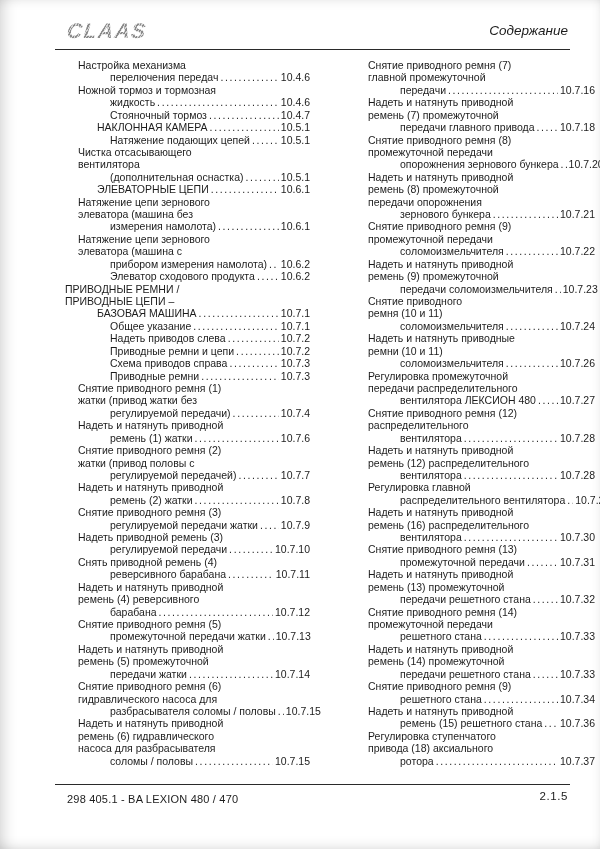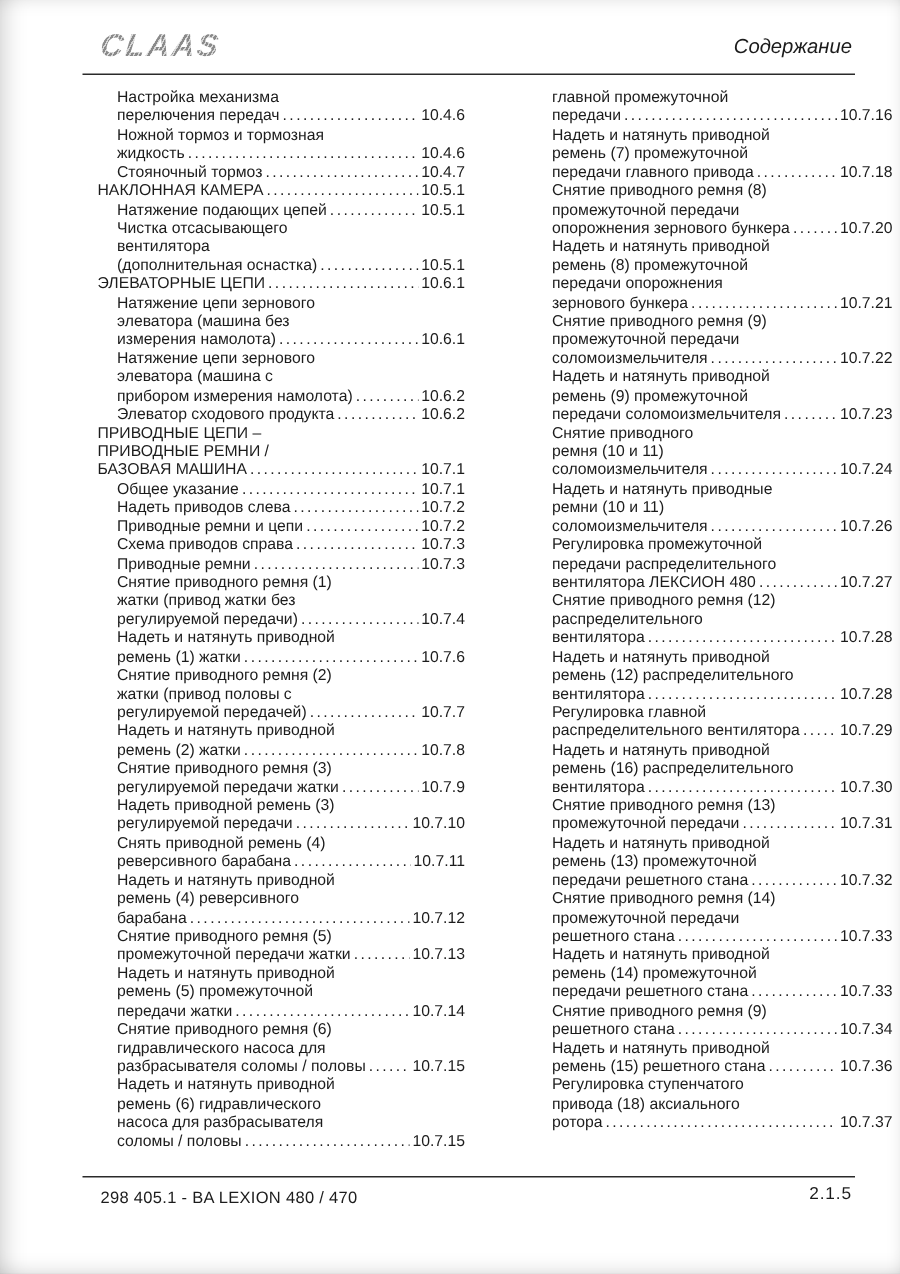--- a/index.html
+++ b/index.html
@@ -49,21 +49,21 @@
     position:absolute; left:65px; top:59px; width:505px;
     display:flex;
     gap:25px;
   }
   .col { font-size:10.5px; line-height:12.42px; }
   .col-left  { width:245px; margin-right:20px; }
   .col-right { width:240px; }
 
   .entry.sub .line { padding-left:13px; }
   .line { white-space:nowrap; }
-  .line.last { display:flex; align-items:flex-start; }
+  .line.last { display:flex; align-items:flex-start;margin-left:32px; }
   .line .txt { flex:0 0 auto; white-space:pre; }
   .leader {
     flex:1 1 auto; overflow:hidden; white-space:nowrap;
     margin:0 2px; min-width:6px;
   }
   .leader::after {
     content:"...................................................................";
     letter-spacing:1.6px;
     color:#1c1c1c;
   }
@@ -162,22 +162,22 @@
           </div>
         </div>
         <div class="entry sub">
           <div class="line last">
             <span class="txt">Элеватор сходового продукта</span>
             <span class="leader"></span>
             <span class="pagenum">10.6.2</span>
           </div>
         </div>
         <div class="entry section">
+          <div class="line"><span class="txt">ПРИВОДНЫЕ РЕМНИ /</span></div>
           <div class="line"><span class="txt">ПРИВОДНЫЕ ЦЕПИ –</span></div>
-          <div class="line"><span class="txt">ПРИВОДНЫЕ РЕМНИ /</span></div>
           <div class="line last">
             <span class="txt">БАЗОВАЯ МАШИНА</span>
             <span class="leader"></span>
             <span class="pagenum">10.7.1</span>
           </div>
         </div>
         <div class="entry sub">
           <div class="line last">
             <span class="txt">Общее указание</span>
             <span class="leader"></span>
@@ -311,20 +311,21 @@
           <div class="line"><span class="txt">насоса для разбрасывателя</span></div>
           <div class="line last">
             <span class="txt">соломы / половы</span>
             <span class="leader"></span>
             <span class="pagenum">10.7.15</span>
           </div>
         </div>
       </div>
     <div class="col col-right" id="col-right">
         <div class="entry sub">
+          <div class="line"><span class="txt">Снятие приводного ремня (7)</span></div>
           <div class="line"><span class="txt">главной промежуточной</span></div>
           <div class="line last">
             <span class="txt">передачи</span>
             <span class="leader"></span>
             <span class="pagenum">10.7.16</span>
           </div>
         </div>
         <div class="entry sub">
           <div class="line"><span class="txt">Надеть и натянуть приводной</span></div>
           <div class="line"><span class="txt">ремень (7) промежуточной</span></div>

